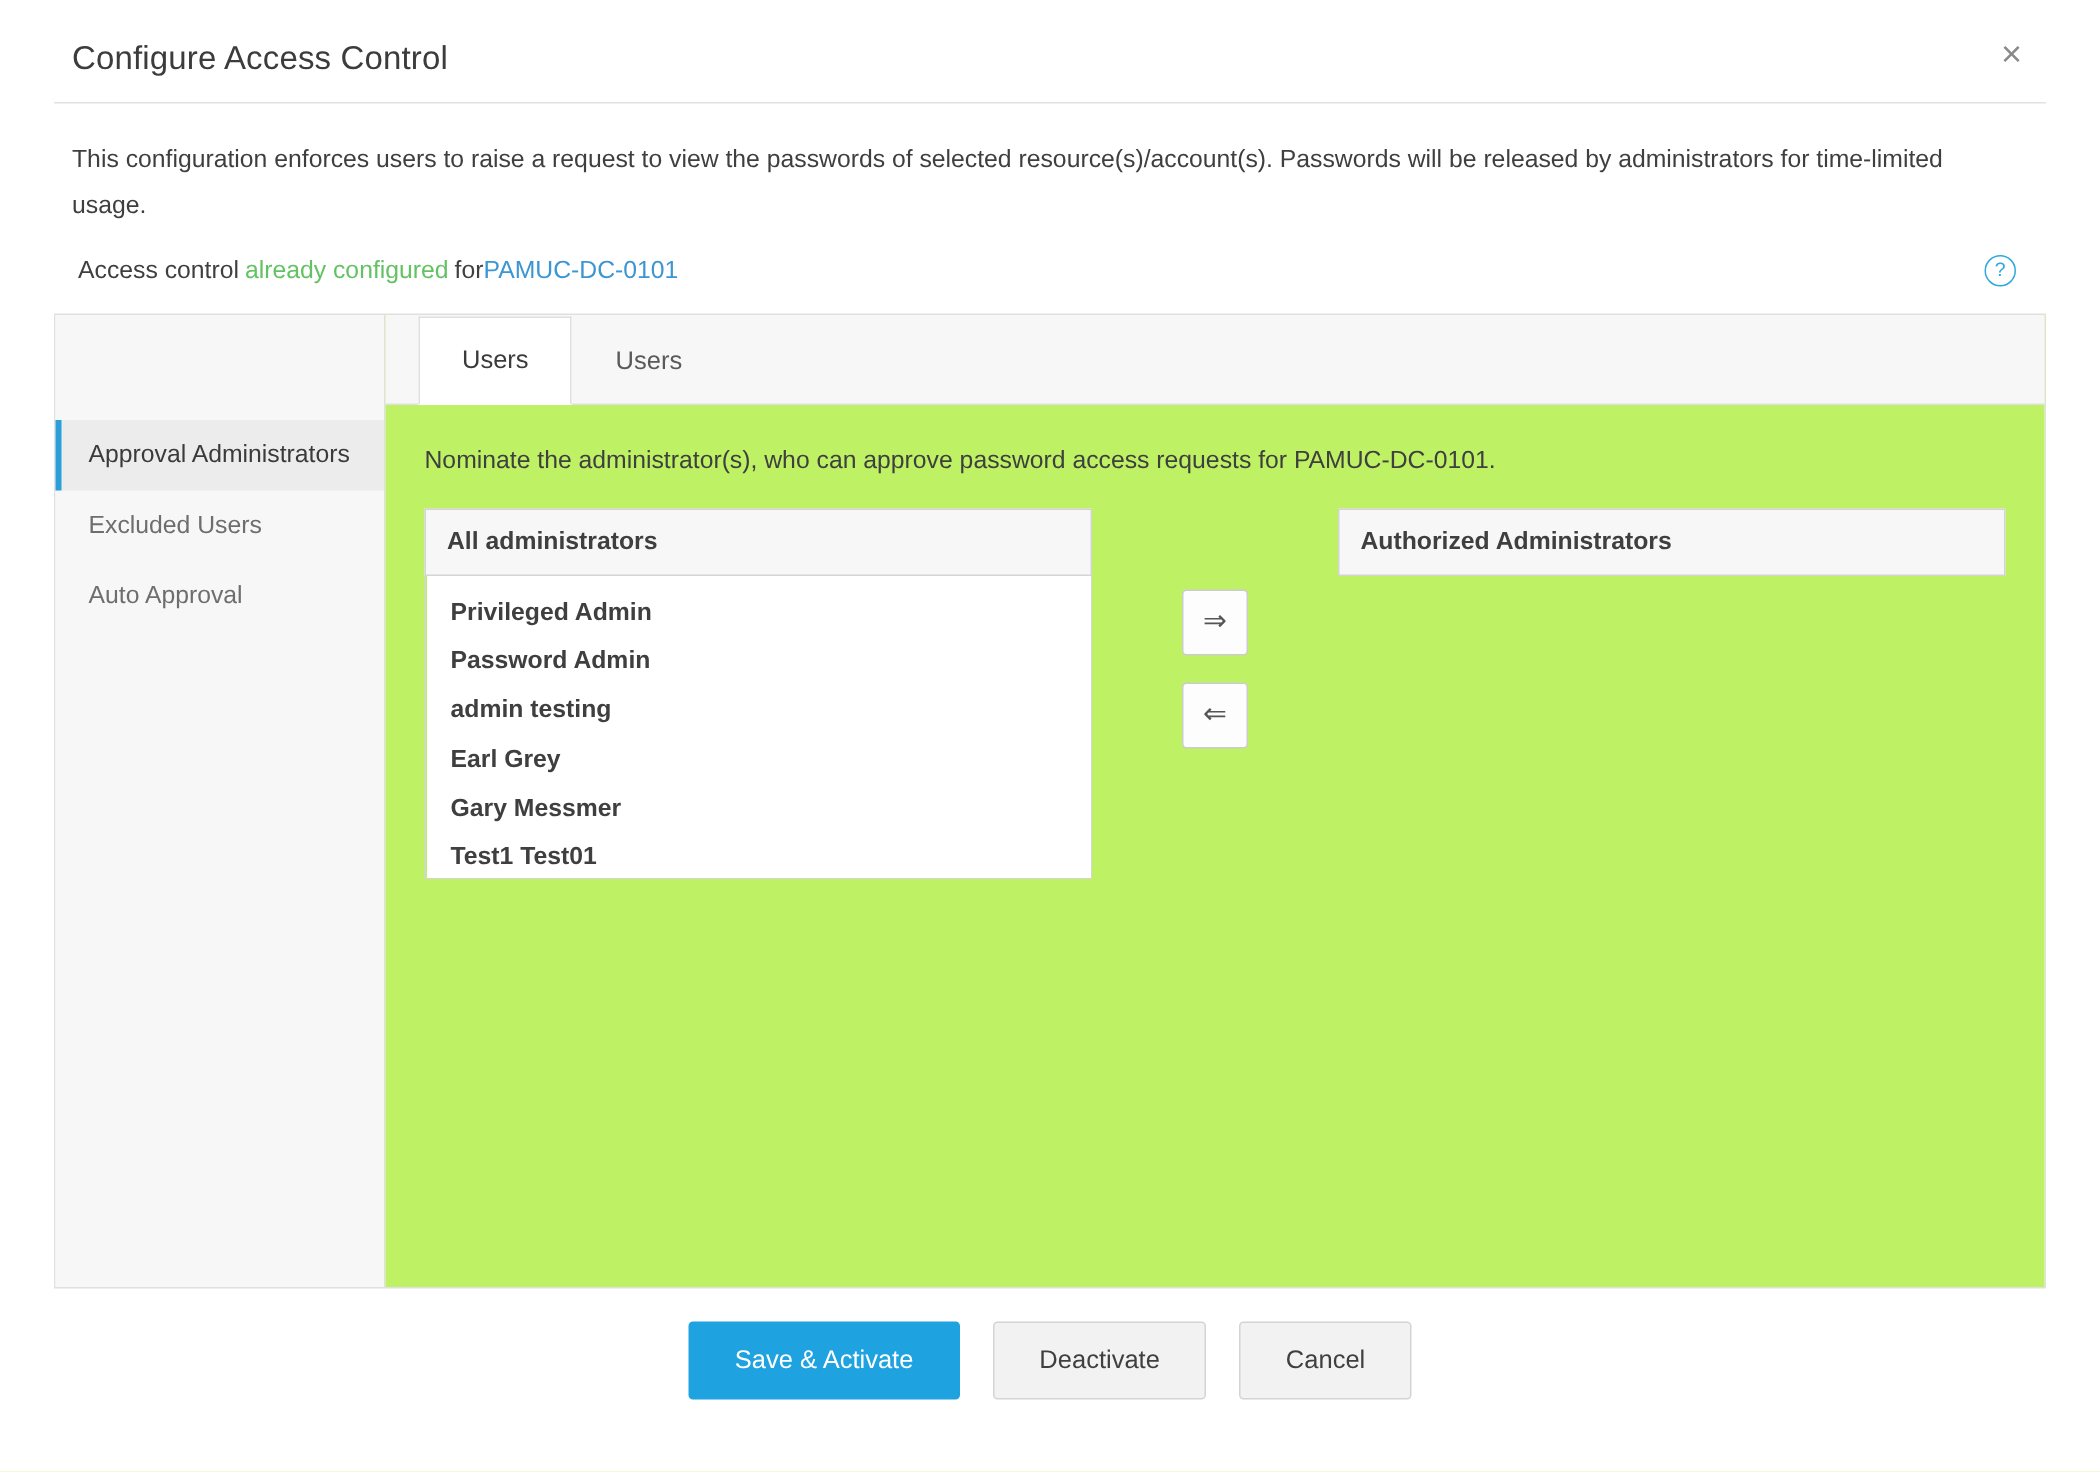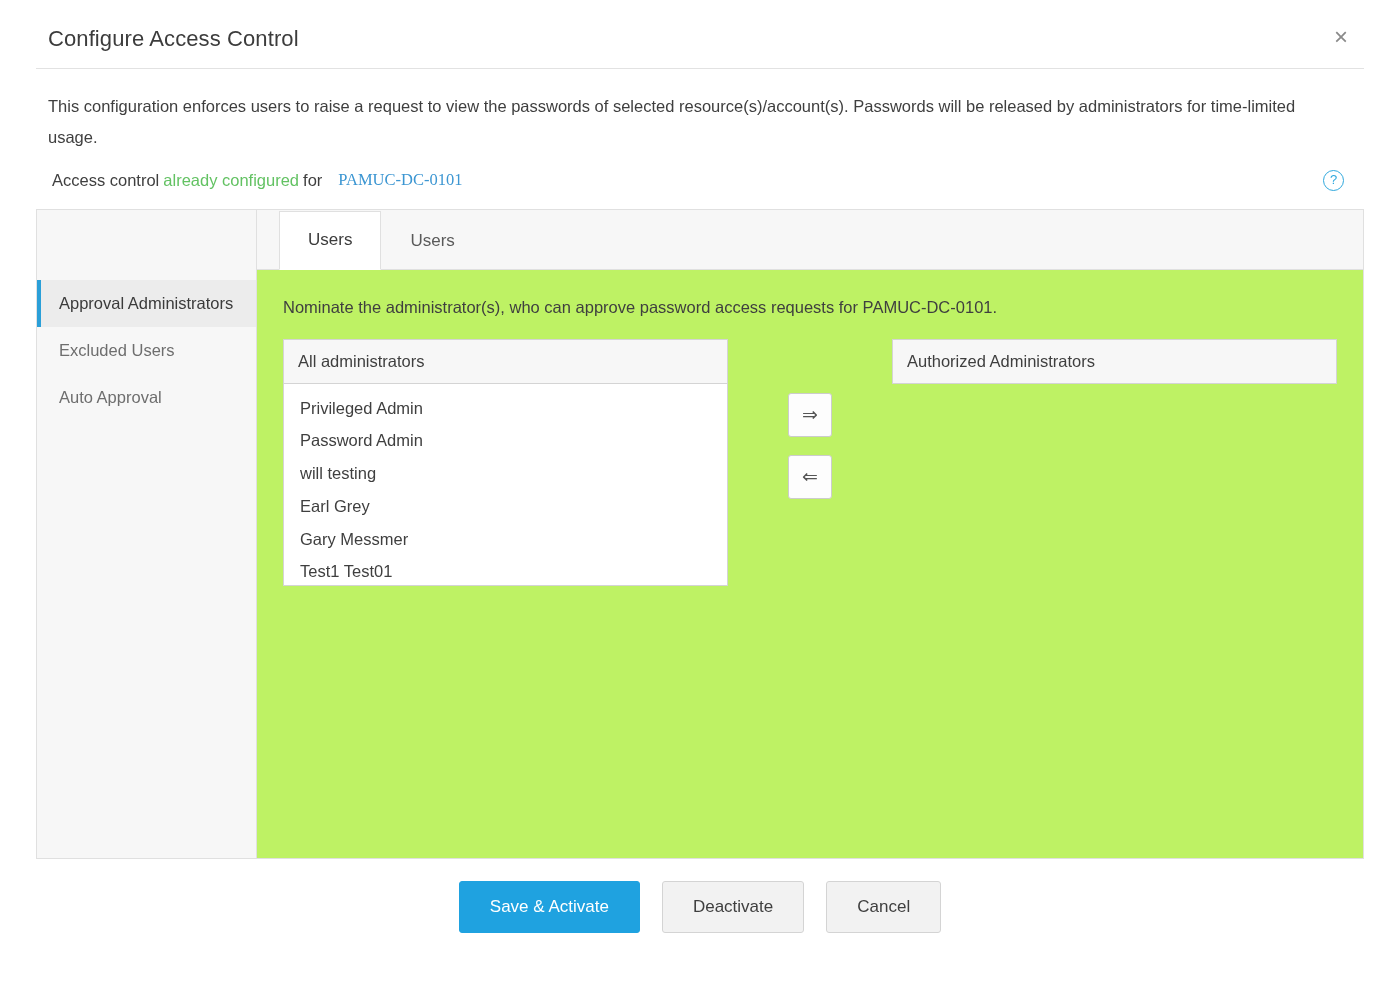--- a/index.html
+++ b/index.html
@@ -52,21 +52,21 @@
     max-width: 1270px;
   }
   .status-line {
     margin: 16px 12px 0 16px;
     font-size: 16.5px;
     color: #3f3f3f;
     display: flex;
     align-items: center;
   }
   .status-line .green { color: #63c263; margin: 0 4px; }
-  .status-line .link { color: #3c96d2; margin-left: 16px; font-family: Liberation Serif, serif; }
+  .status-line .link { color: #3c96d2; margin-left: 0; }
   .help-icon {
     margin-left: auto;
     width: 21px; height: 21px;
     border-radius: 50%;
     border: 1.4px solid #2fa8dd;
     color: #2fa8dd;
     font-size: 13px;
     line-height: 18px;
     text-align: center;
     cursor: pointer;
@@ -133,21 +133,21 @@
   .content-inner { padding: 28px 26px 0 26px; }
   .nominate {
     font-size: 16.5px;
     color: #3f3f3f;
     margin-bottom: 22px;
   }
   .pickers {
     display: flex;
     align-items: flex-start;
   }
-  .list-box { width: 445px; }
+  .list-box { width: 445px; font-weight: bold; }
   .list-head {
     border: 1px solid #d4d4d4;
     background: #f7f7f7;
     padding: 12px 14px;
     font-size: 16.5px;
     color: #3f3f3f;
   }
   .list-body {
     border: 1px solid #d4d4d4;
     border-top: none;
@@ -237,21 +237,21 @@
       <div class="content-inner">
         <div class="nominate">Nominate the administrator(s), who can approve password access requests for PAMUC-DC-0101.</div>
 
         <div class="pickers">
 
           <div class="list-box">
             <div class="list-head">All administrators</div>
             <div class="list-body">
               <div class="list-item">Privileged Admin</div>
               <div class="list-item">Password Admin</div>
-              <div class="list-item">will testing</div>
+              <div class="list-item">admin testing</div>
               <div class="list-item">Earl Grey</div>
               <div class="list-item">Gary Messmer</div>
               <div class="list-item">Test1 Test01</div>
 
             </div>
           </div>
 
           <div class="arrows">
             <button class="arrow-btn">⇒</button>
             <button class="arrow-btn">⇐</button>

